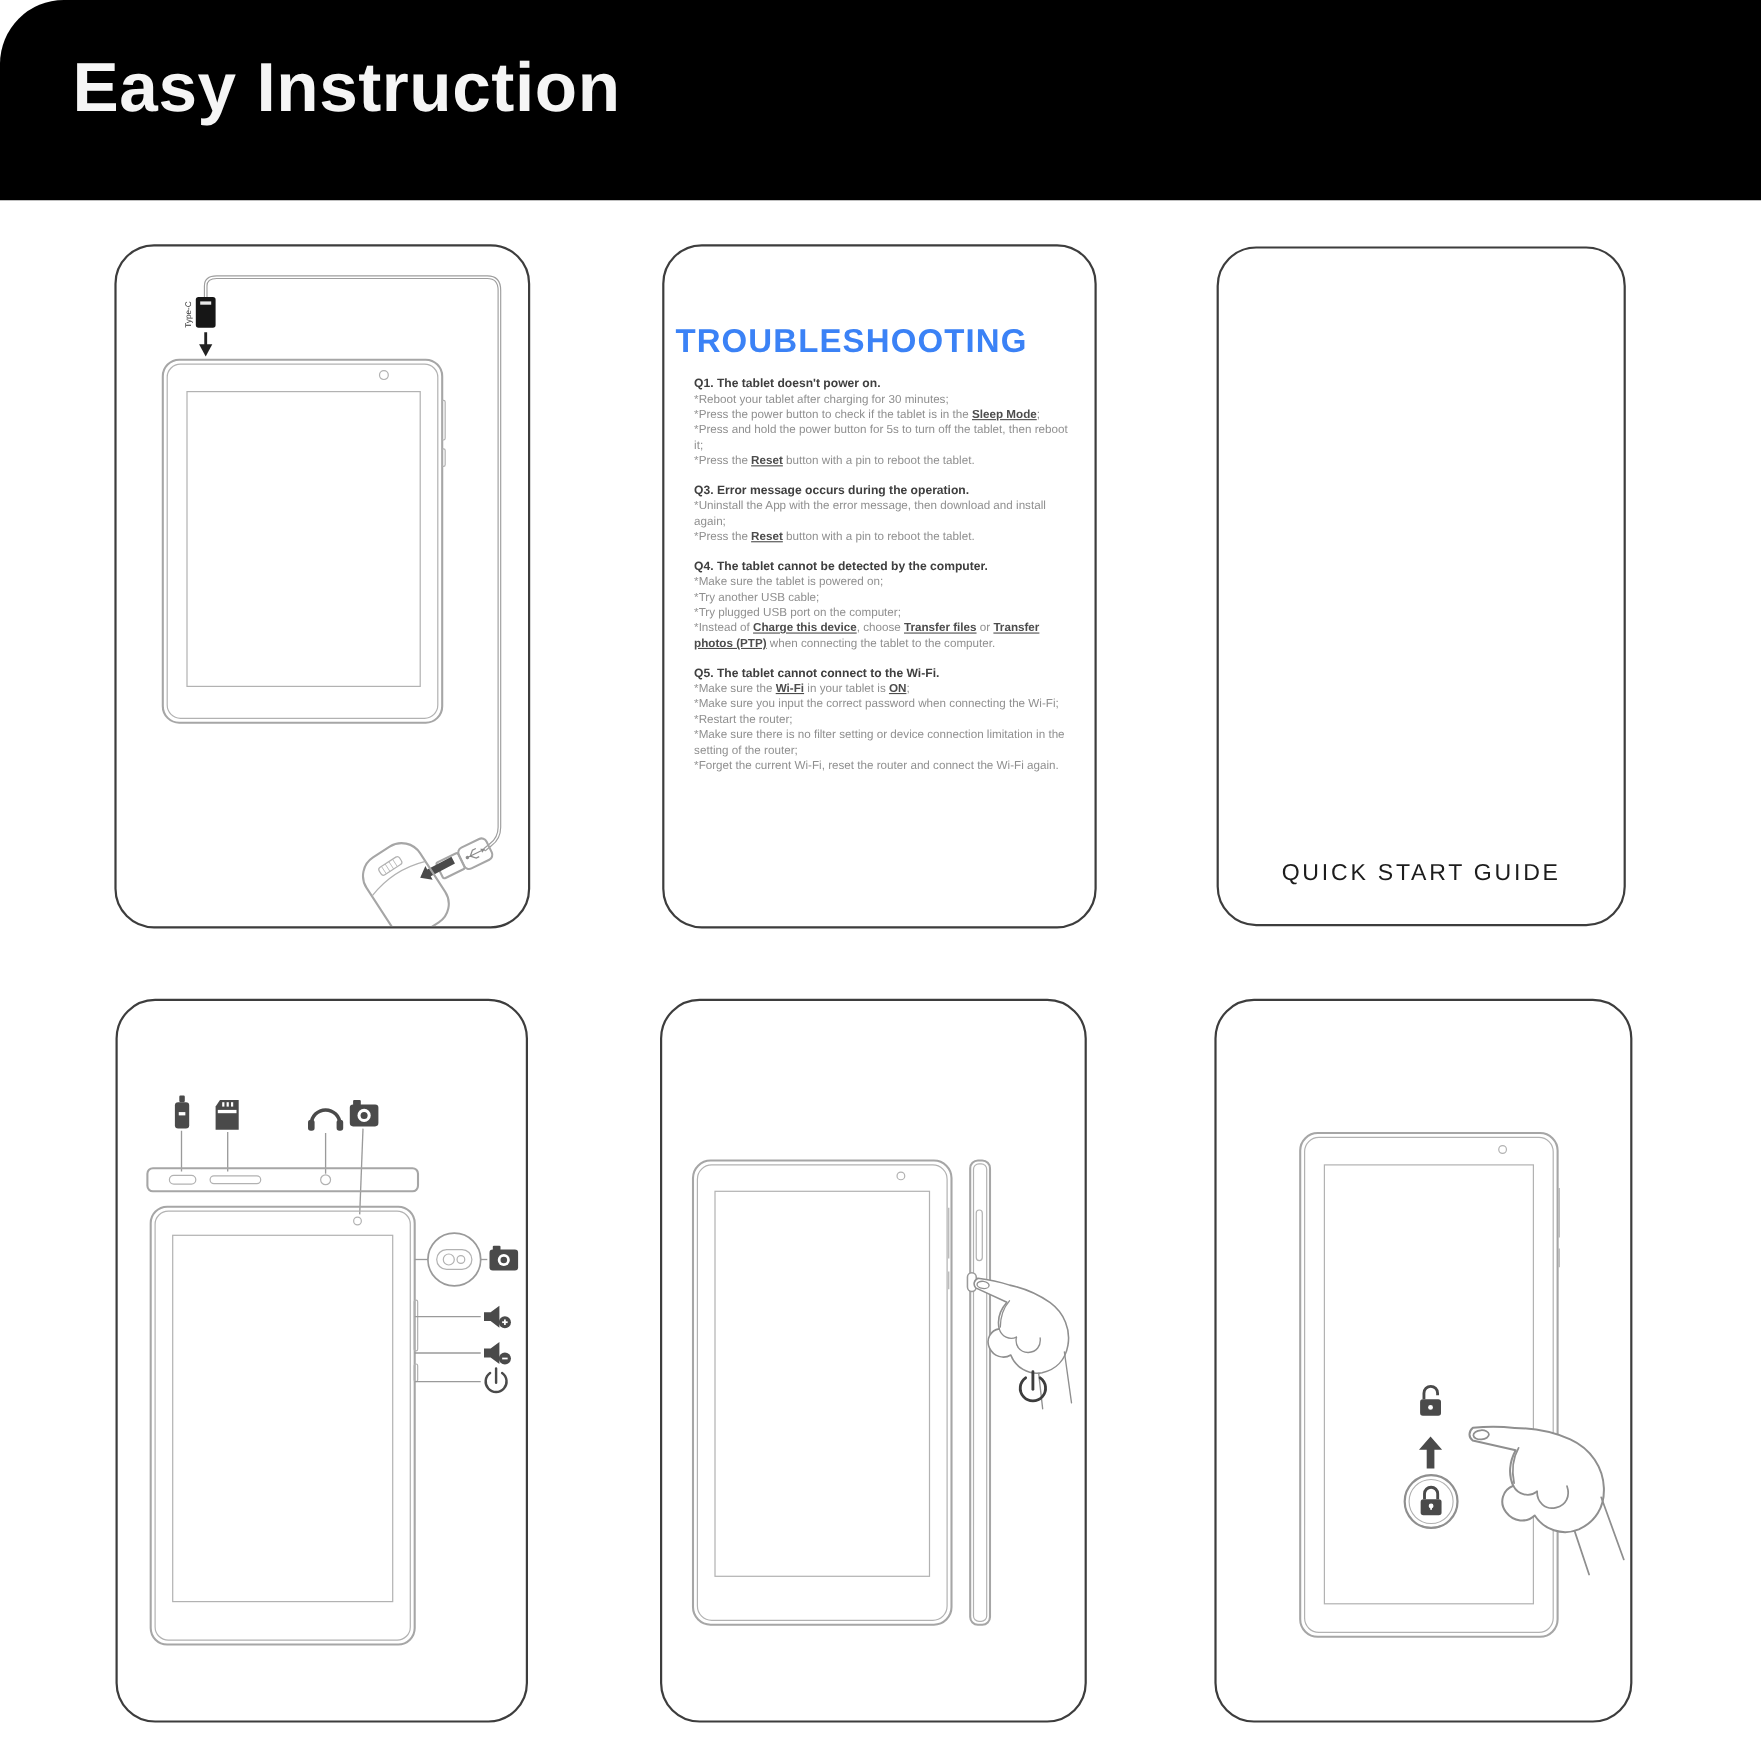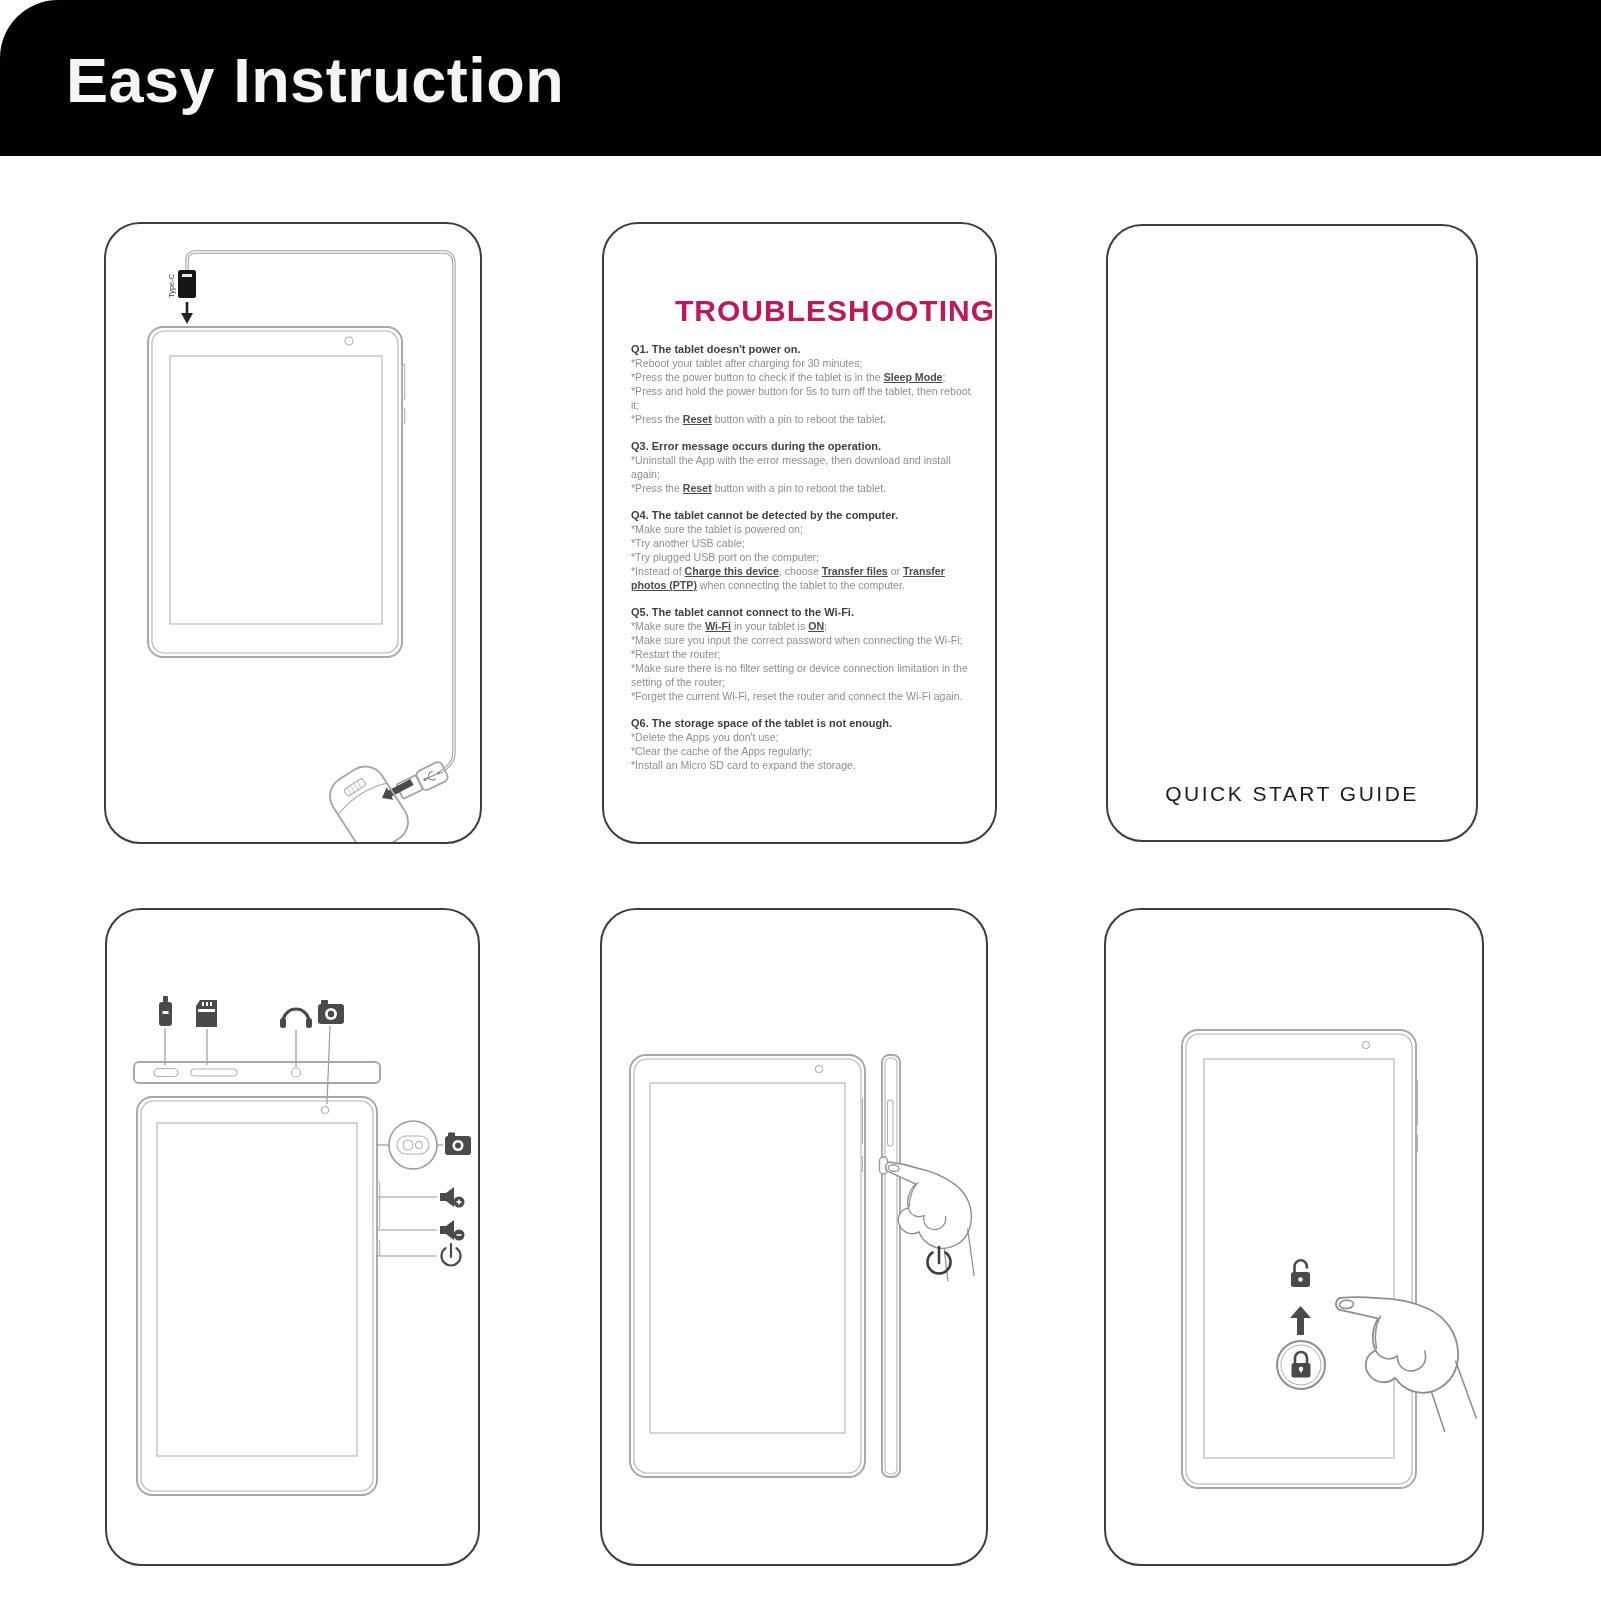--- a/index.html
+++ b/index.html
@@ -1,42 +1,42 @@
 <!DOCTYPE html>
 <html><head>
 <meta charset="utf-8">
 <style>
   html,body { margin:0; padding:0; }
   body {
     width:1601px; height:1601px; position:relative; background:#ffffff;
     font-family:"Liberation Sans", sans-serif; overflow:hidden;
   }
   .header {
-    position:absolute; left:0; top:0; width:1601px; height:156px;
+    position:absolute; left:0; top:0; width:1601px; height:182px;
     background:#000000; border-top-left-radius:58px;
   }
   .header h1 {
     margin:0; padding:44px 0 0 66px; color:#f5f5f5;
     font-size:63px; font-weight:bold; letter-spacing:0.5px;
   }
   .panel {
     position:absolute; background:#ffffff; border:2px solid #3d3d3d;
     border-radius:36px; box-sizing:border-box; overflow:hidden;
   }
   #p1 { left:104px; top:222px;  width:378px; height:622px; }
   #p2 { left:602px; top:222px;  width:395px; height:622px; }
   #p3 { left:1106px; top:224px; width:372px; height:618px; }
   #p4 { left:105px; top:908px;  width:375px; height:658px; }
   #p5 { left:600px; top:908px;  width:388px; height:658px; }
   #p6 { left:1104px; top:908px; width:380px; height:658px; }
   .panel svg { position:absolute; left:0; top:0; }
 
   
-  .ts-title { text-align:right; font-size:30px; font-weight:bold; color:#be185d;
-              letter-spacing:1px; margin:70px 0 14px 0; }
+  .ts-title { text-align:left; font-size:30px; font-weight:bold; color:#3b82f6;
+              letter-spacing:1px; margin:70px 0 14px 0;padding-left:10px; }
   .ts-body  { padding:0 22px 0 27px; }
   .ts-section { margin-bottom:13px; }
   .ts-q    { font-size:11px; font-weight:bold; color:#3f3f3f; line-height:14px; }
   .ts-item { font-size:10.6px; color:#8f8f8f; line-height:14px; }
   .ts-item b { color:#4c4c4c;text-decoration:underline; }
 
   
   .cover-title { position:absolute; top:272px; left:0; width:100%; text-align:center;
                  font-size:37px; font-weight:bold; color:#1c1c1c; letter-spacing:0.5px; }
   .cover-sub   { position:absolute; top:556px; left:0; width:100%; text-align:center;
@@ -137,26 +137,20 @@
         <div class="ts-item">*Instead of <b>Charge this device</b>, choose <b>Transfer files</b> or <b>Transfer photos (PTP)</b> when connecting the tablet to the computer.</div>
       </div>
       <div class="ts-section">
         <div class="ts-q">Q5. The tablet cannot connect to the Wi-Fi.</div>
         <div class="ts-item">*Make sure the <b>Wi-Fi</b> in your tablet is <b>ON</b>;</div>
         <div class="ts-item">*Make sure you input the correct password when connecting the Wi-Fi;</div>
         <div class="ts-item">*Restart the router;</div>
         <div class="ts-item">*Make sure there is no filter setting or device connection limitation in the setting of the router;</div>
         <div class="ts-item">*Forget the current Wi-Fi, reset the router and connect the Wi-Fi again.</div>
       </div>
-      <div class="ts-section">
-        <div class="ts-q">Q6. The storage space of the tablet is not enough.</div>
-        <div class="ts-item">*Delete the Apps you don't use;</div>
-        <div class="ts-item">*Clear the cache of the Apps regularly;</div>
-        <div class="ts-item">*Install an Micro SD card to expand the storage.</div>
-      </div>
     </div>
 </section>
 
 <section class="panel" id="p3">
   <div class="cover-sub">QUICK START GUIDE</div>
 </section>
 
 <section class="panel" id="p4">
   <svg width="371" height="654" viewBox="0 0 371 654">
 

